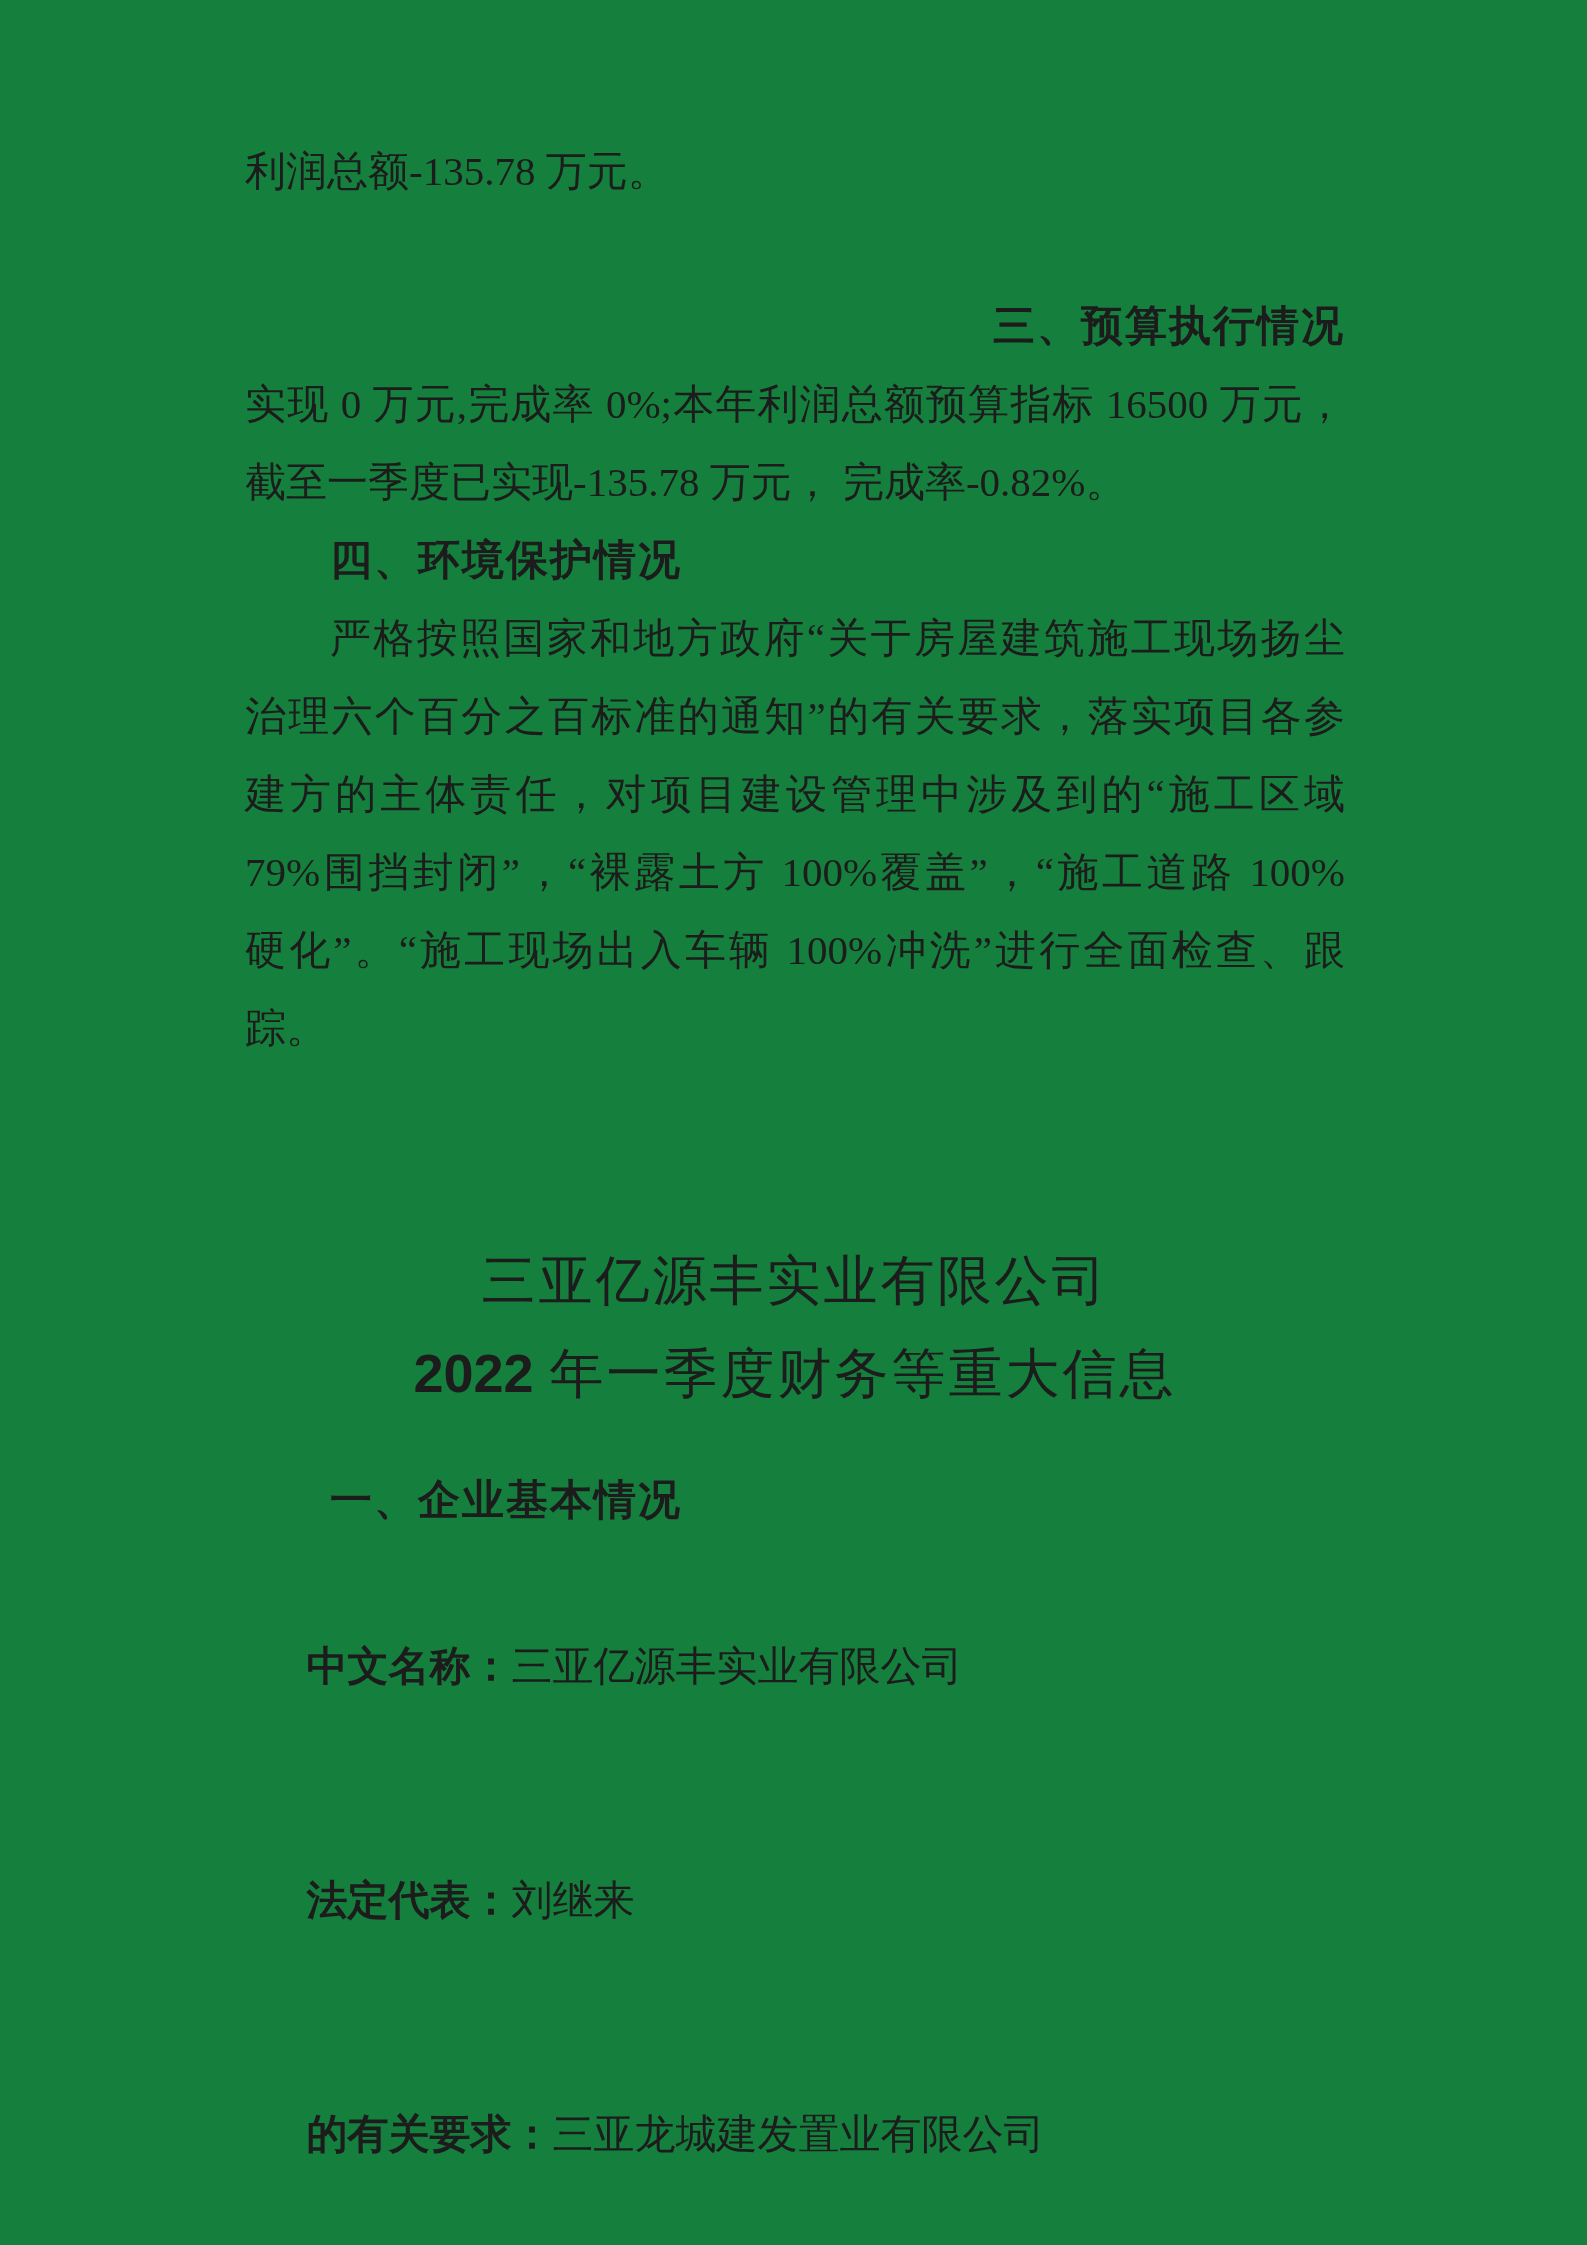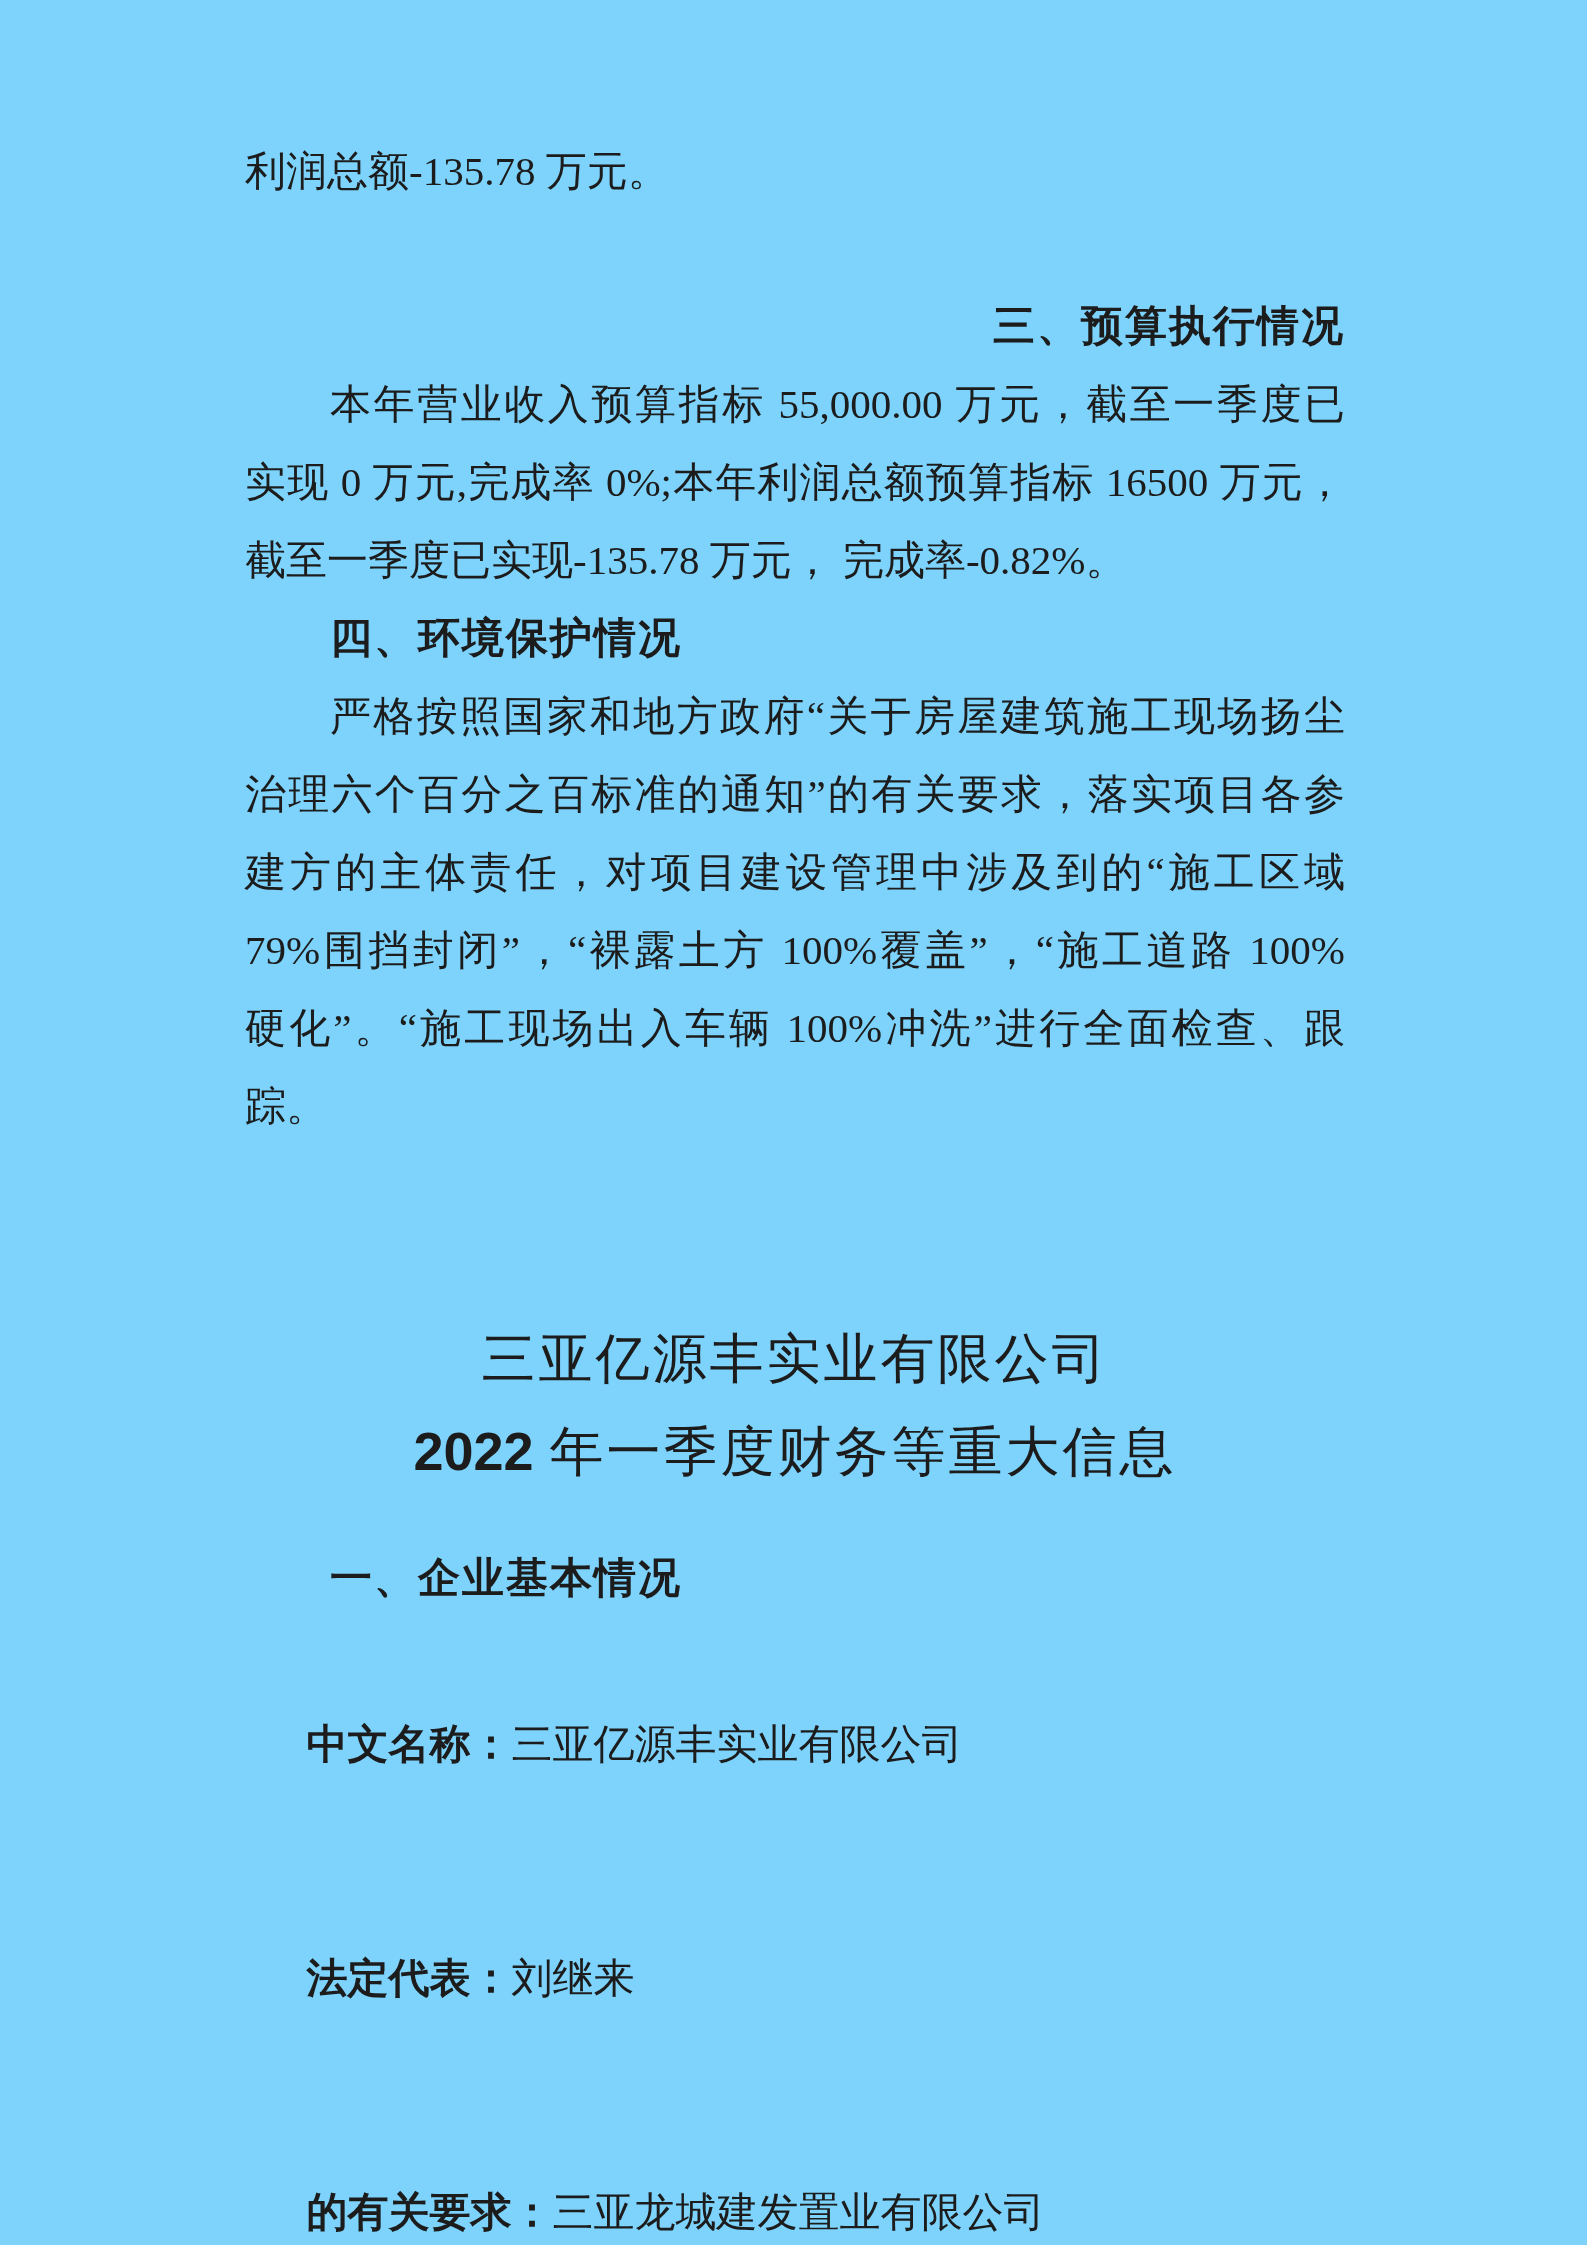--- a/index.html
+++ b/index.html
@@ -4,21 +4,21 @@
 <style>
   html, body {
     margin: 0;
     padding: 0;
     background: #ffffff;
   }
   .page {
     position: relative;
     width: 1587px;
     height: 2245px;
-    background: #7dd3fc;
+    background: #15803d;
     color: #1c1c1c;
     font-family: "Liberation Serif", "DejaVu Serif", serif;
     overflow: hidden;
   }
   .content {
     box-sizing: border-box;
     padding: 132px 242px 0 245px;
   }
   .line {
     font-size: 41px;
@@ -76,21 +76,20 @@
 </head>
 <body>
 
 <div class="page">
   <div class="content">
 
     <div class="line">利润总额-135.78 万元。</div>
 
     <div class="heading heading-budget">三、预算执行情况</div>
 
-    <div class="line ind fill">本年营业收入预算指标 55,000.00 万元，截至一季度已</div>
     <div class="line fill">实现 0 万元,完成率 0%;本年利润总额预算指标 16500 万元，</div>
     <div class="line">截至一季度已实现-135.78 万元， 完成率-0.82%。</div>
 
     <div class="heading">四、环境保护情况</div>
 
     <div class="line ind fill">严格按照国家和地方政府“关于房屋建筑施工现场扬尘</div>
     <div class="line fill">治理六个百分之百标准的通知”的有关要求，落实项目各参</div>
     <div class="line fill">建方的主体责任，对项目建设管理中涉及到的“施工区域</div>
     <div class="line fill">79%围挡封闭”，“裸露土方 100%覆盖”，“施工道路 100%</div>
     <div class="line fill">硬化”。“施工现场出入车辆 100%冲洗”进行全面检查、跟</div>

